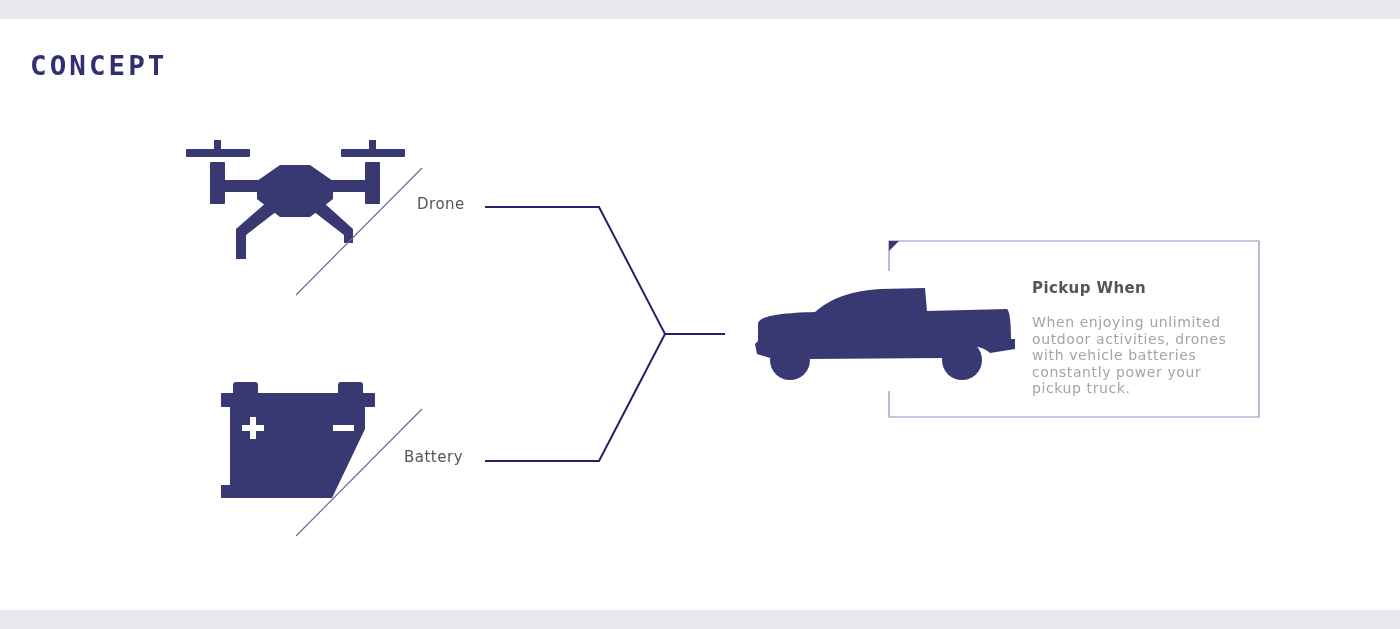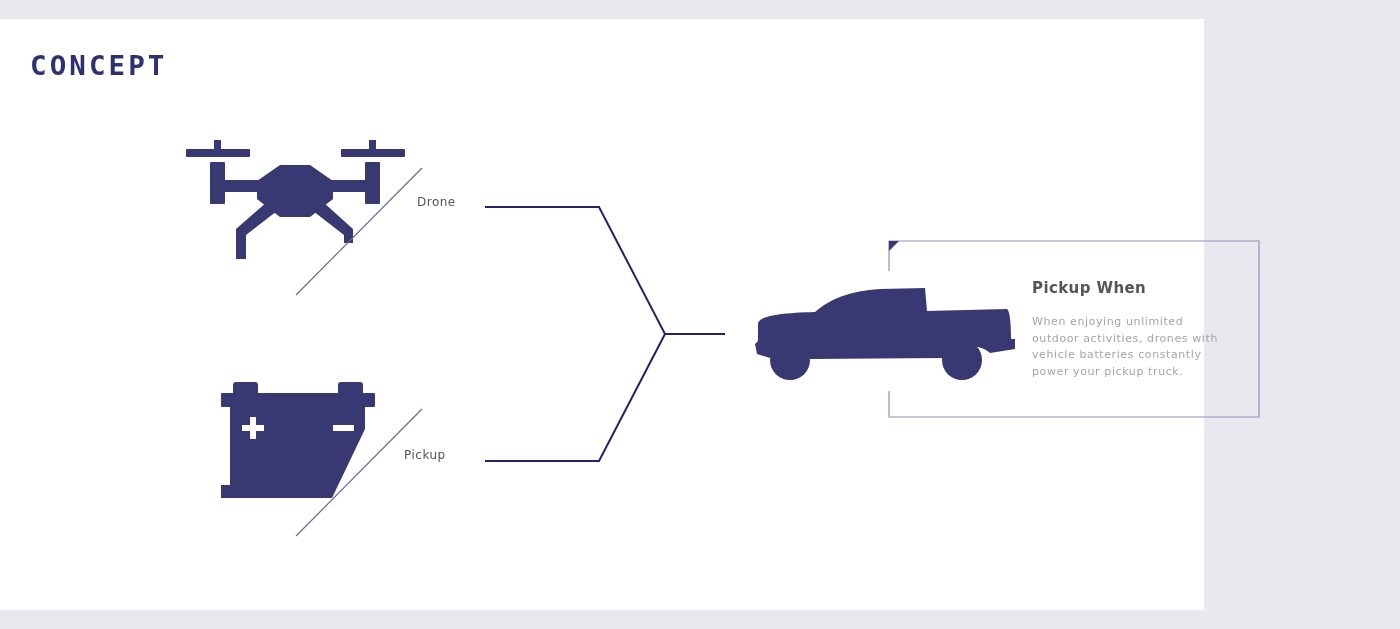--- a/index.html
+++ b/index.html
@@ -1,43 +1,43 @@
 <!DOCTYPE html>
 <html><head>
 <meta charset="utf-8">
 <style>
   * { margin: 0; padding: 0; box-sizing: border-box; }
   html, body { width: 1400px; height: 629px; overflow: hidden; background: #e9e8ee; }
   body { position: relative; font-family: "DejaVu Sans", sans-serif; }
   .top-band { position: absolute; left: 0; top: 0; width: 1400px; height: 19px; background: #e9e8ee; }
-  .canvas { position: absolute; left: 0; top: 19px; width: 1204px; height: 591px; background: #ffffff; }
+  .canvas { position: absolute; left: 0; top: 19px; width: 1400px; height: 591px; background: #ffffff; }
   .bottom-band { position: absolute; left: 0; top: 610px; width: 1400px; height: 19px; background: #e9e8ee; }
 
   .page-title {
     position: absolute; left: 30px; top: 31px;
     font-family: "DejaVu Sans Mono", monospace;
     font-size: 27px; font-weight: bold; letter-spacing: 3px;
     color: #2f2f72; transform: scaleX(1.02); transform-origin: left top;
   }
 
   .svg-layer { position: absolute; left: 0; top: 0; width: 1400px; height: 591px; }
 
   .label {
     position: absolute; font-family: "DejaVu Sans", sans-serif;
-    font-size: 12px; color: #555555; letter-spacing: 0.5px;
+    font-size: 15px; color: #555555; letter-spacing: 0.5px;
   }
   .label-drone { left: 417px; top: 176px; }
   .label-battery { left: 404px; top: 429px; }
   .card-title {
     position: absolute; left: 1032px; top: 260px;
     font-size: 15px; font-weight: bold; color: #555555; letter-spacing: 0.4px;
   }
   .card-body {
     position: absolute; left: 1032px; top: 295px; width: 200px;
-    font-size: 11px; line-height: 16.5px; color: #a5a5a5; letter-spacing: 0.6px;
+    font-size: 14px; line-height: 16.5px; color: #a5a5a5; letter-spacing: 0.6px;
   }
 </style>
 </head>
 <body>
 
 <div class="top-band"></div>
 
 <div class="canvas">
 
   <div class="page-title">CONCEPT</div>
@@ -91,19 +91,19 @@
       <circle cx="962" cy="341" r="20"></circle>
     </g>
 
     <g fill="none" stroke="#8f8fc0" stroke-width="1.2">
       <polyline points="889,252 889,222 1259,222 1259,398 889,398 889,372"></polyline>
     </g>
     <polygon points="889,222 899,222 889,232" fill="#383872"></polygon>
   </svg>
 
   <div class="label label-drone">Drone</div>
-  <div class="label label-battery">Pickup</div>
+  <div class="label label-battery">Battery</div>
 
   <div class="card-title">Pickup When</div>
   <div class="card-body">When enjoying unlimited outdoor activities, drones with vehicle batteries constantly power your pickup truck.</div>
 </div>
 
 <div class="bottom-band"></div>
 
 </body></html>

